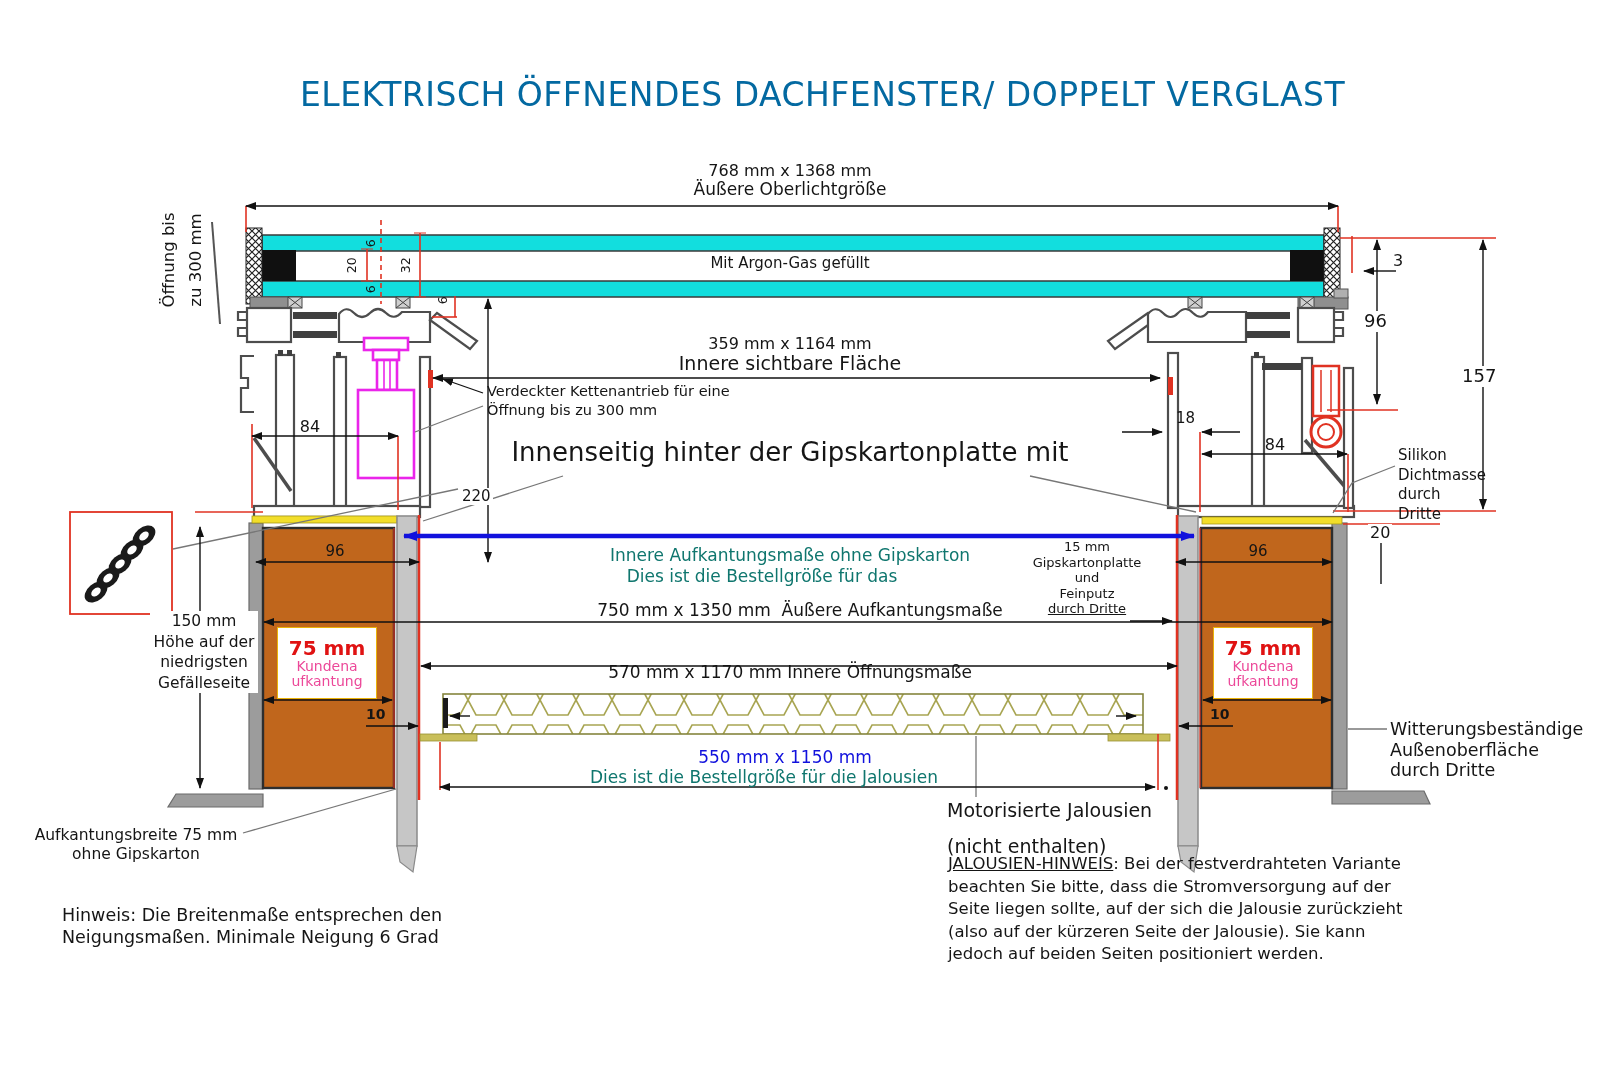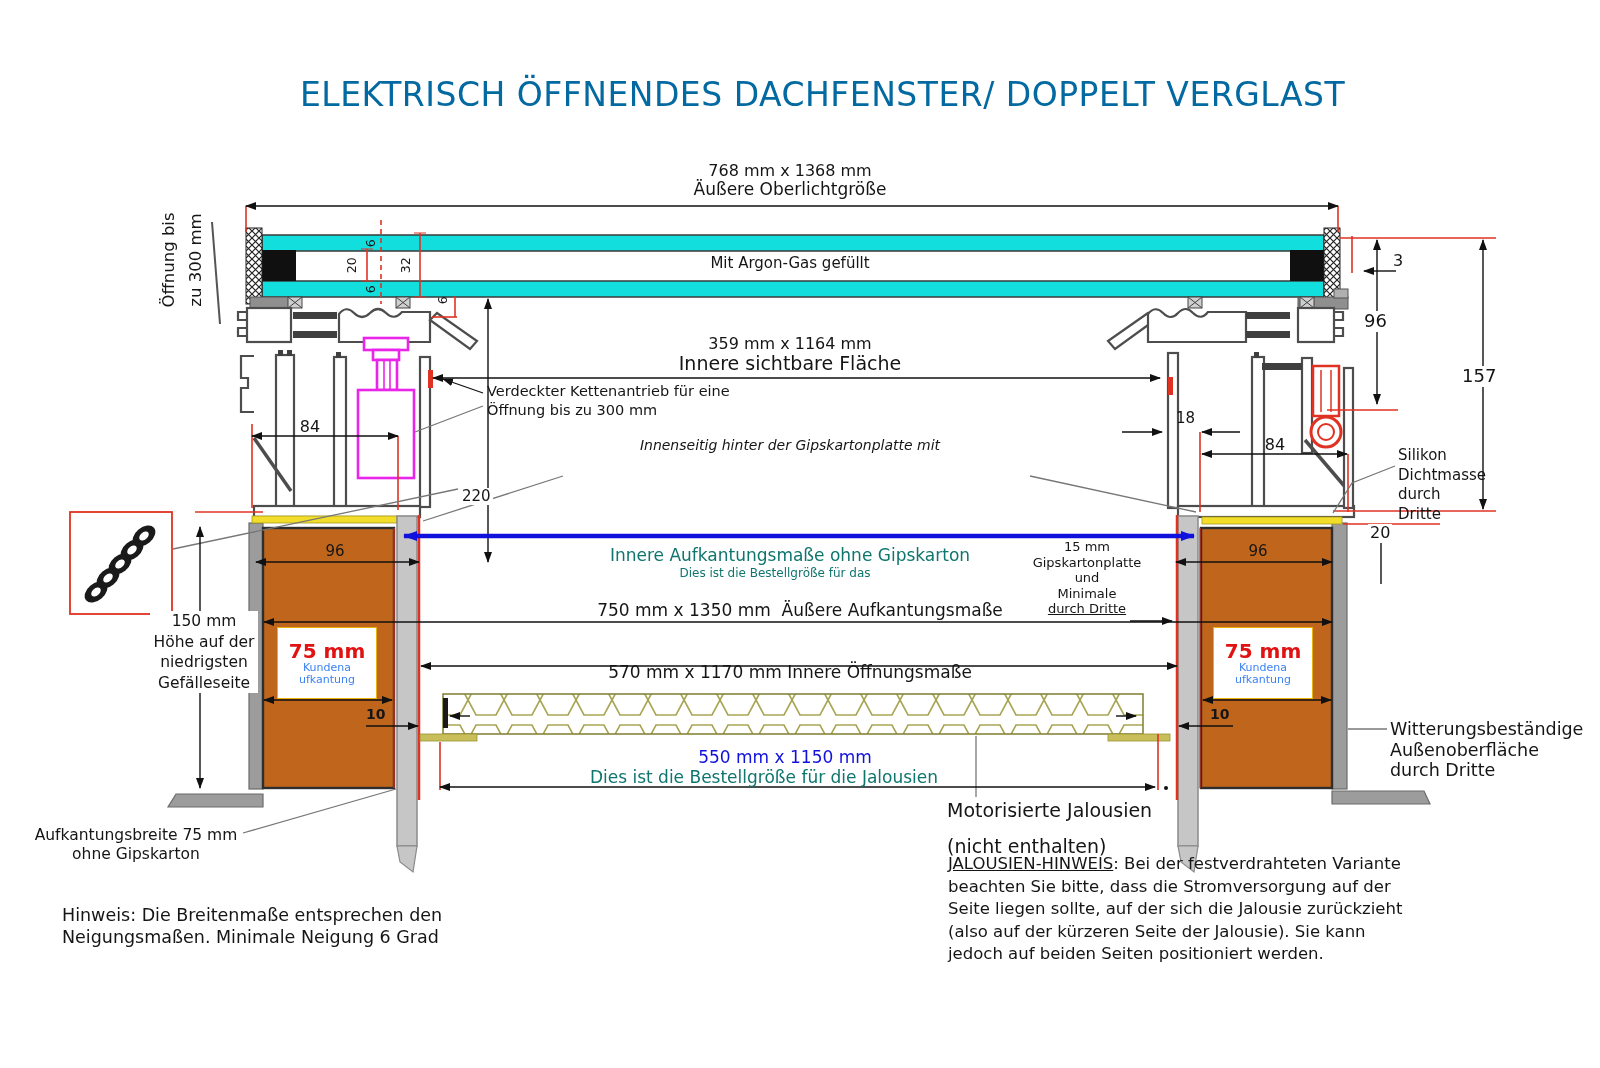--- a/index.html
+++ b/index.html
@@ -13,21 +13,21 @@
   .red{color:#0f766e;}
   .blue{color:#1111dd;}
   .tblue{color:#0369a1;}
   .bgw{background:#fff;padding:0 2px;}
   .rot{transform:rotate(-90deg);transform-origin:center center;}
   .b{font-weight:bold;}
   .u{text-decoration:underline;}
   .kbox{position:absolute;width:98px;height:70px;background:#fff;border:1px solid #eab308;
         display:flex;flex-direction:column;justify-content:center;text-align:center;line-height:1.1;}
   .k75{font-size:20px;font-weight:bold;color:#e01212;}
-  .kname{font-size:11px;color:#3b82f6;}
+  .kname{font-size:14px;color:#ec4899;}
 </style>
 </head>
 <body>
 
 <div class="stage">
 
 <svg class="canvas" width="1600" height="1068" viewBox="0 0 1600 1068">
   <defs>
     <marker id="ma" markerWidth="12" markerHeight="10" refX="10" refY="5" orient="auto-start-reverse" markerUnits="userSpaceOnUse">
       <path d="M0,1 L11,5 L0,9 z" fill="#111"></path>
@@ -244,24 +244,24 @@
 <div class="lbl c" style="left:505px;top:180px;width:570px;font-size:17px;">Äußere Oberlichtgröße</div>
 
 <div class="lbl c" style="left:505px;top:255px;width:570px;font-size:15px;">Mit Argon-Gas gefüllt</div>
 
 <div class="lbl c" style="left:505px;top:335px;width:570px;font-size:16px;">359 mm x 1164 mm</div>
 <div class="lbl c" style="left:505px;top:352px;width:570px;font-size:19px;">Innere sichtbare Fläche</div>
 
 <div class="lbl" style="left:487px;top:383px;font-size:14.5px;">Verdeckter Kettenantrieb für eine</div>
 <div class="lbl" style="left:487px;top:402px;font-size:14.5px;">Öffnung bis zu 300 mm</div>
 
-<div class="lbl c" style="left:505px;top:437px;width:570px;font-size:14px;font-style:italic;">Innenseitig hinter der Gipskartonplatte mit</div>
+<div class="lbl c" style="left:505px;top:437px;width:570px;font-size:26px;">Innenseitig hinter der Gipskartonplatte mit</div>
 
 <div class="lbl red c" style="left:505px;top:546px;width:570px;font-size:17px;">Innere Aufkantungsmaße ohne Gipskarton</div>
-<div class="lbl red c" style="left:490px;top:567px;width:570px;font-size:12px;">Dies ist die Bestellgröße für das</div>
+<div class="lbl red c" style="left:477px;top:567px;width:570px;font-size:17px;">Dies ist die Bestellgröße für das</div>
 
 <div class="lbl c pre" style="left:515px;top:601px;width:570px;font-size:17px;">750 mm x 1350 mm  Äußere Aufkantungsmaße</div>
 <div class="lbl c" style="left:505px;top:643px;width:570px;font-size:17px;margin-top:20px;">570 mm x 1170 mm Innere Öffnungsmaße</div>
 
 <div class="lbl blue c" style="left:500px;top:748px;width:570px;font-size:17px;">550 mm x 1150 mm</div>
 <div class="lbl red c" style="left:479px;top:768px;width:570px;font-size:17px;">Dies ist die Bestellgröße für die Jalousien</div>
 
 <div class="lbl" style="left:947px;top:799px;font-size:19px;">Motorisierte Jalousien</div>
 <div class="lbl" style="left:947px;top:823px;font-size:19px;margin-top:12px;">(nicht enthalten)</div>
 
@@ -295,21 +295,21 @@
 <div class="lbl" style="left:1390px;top:719px;font-size:17.5px;line-height:20.5px;">
   <div>Witterungsbeständige</div>
   <div>Außenoberfläche</div>
   <div>durch Dritte</div>
 </div>
 
 <div class="lbl c" style="left:1028px;top:539px;width:118px;font-size:13px;line-height:15.5px;">
   <div>15 mm</div>
   <div>Gipskartonplatte</div>
   <div>und</div>
-  <div>Minimale</div>
+  <div>Feinputz</div>
   <div class="u">durch Dritte</div>
 </div>
 
 <div class="kbox" style="left:277px;top:627px;">
   <div class="k75">75 mm</div>
   <div class="kname">Kundena</div>
   <div class="kname">ufkantung</div>
 </div>
 <div class="kbox" style="left:1213px;top:627px;">
   <div class="k75">75 mm</div>

